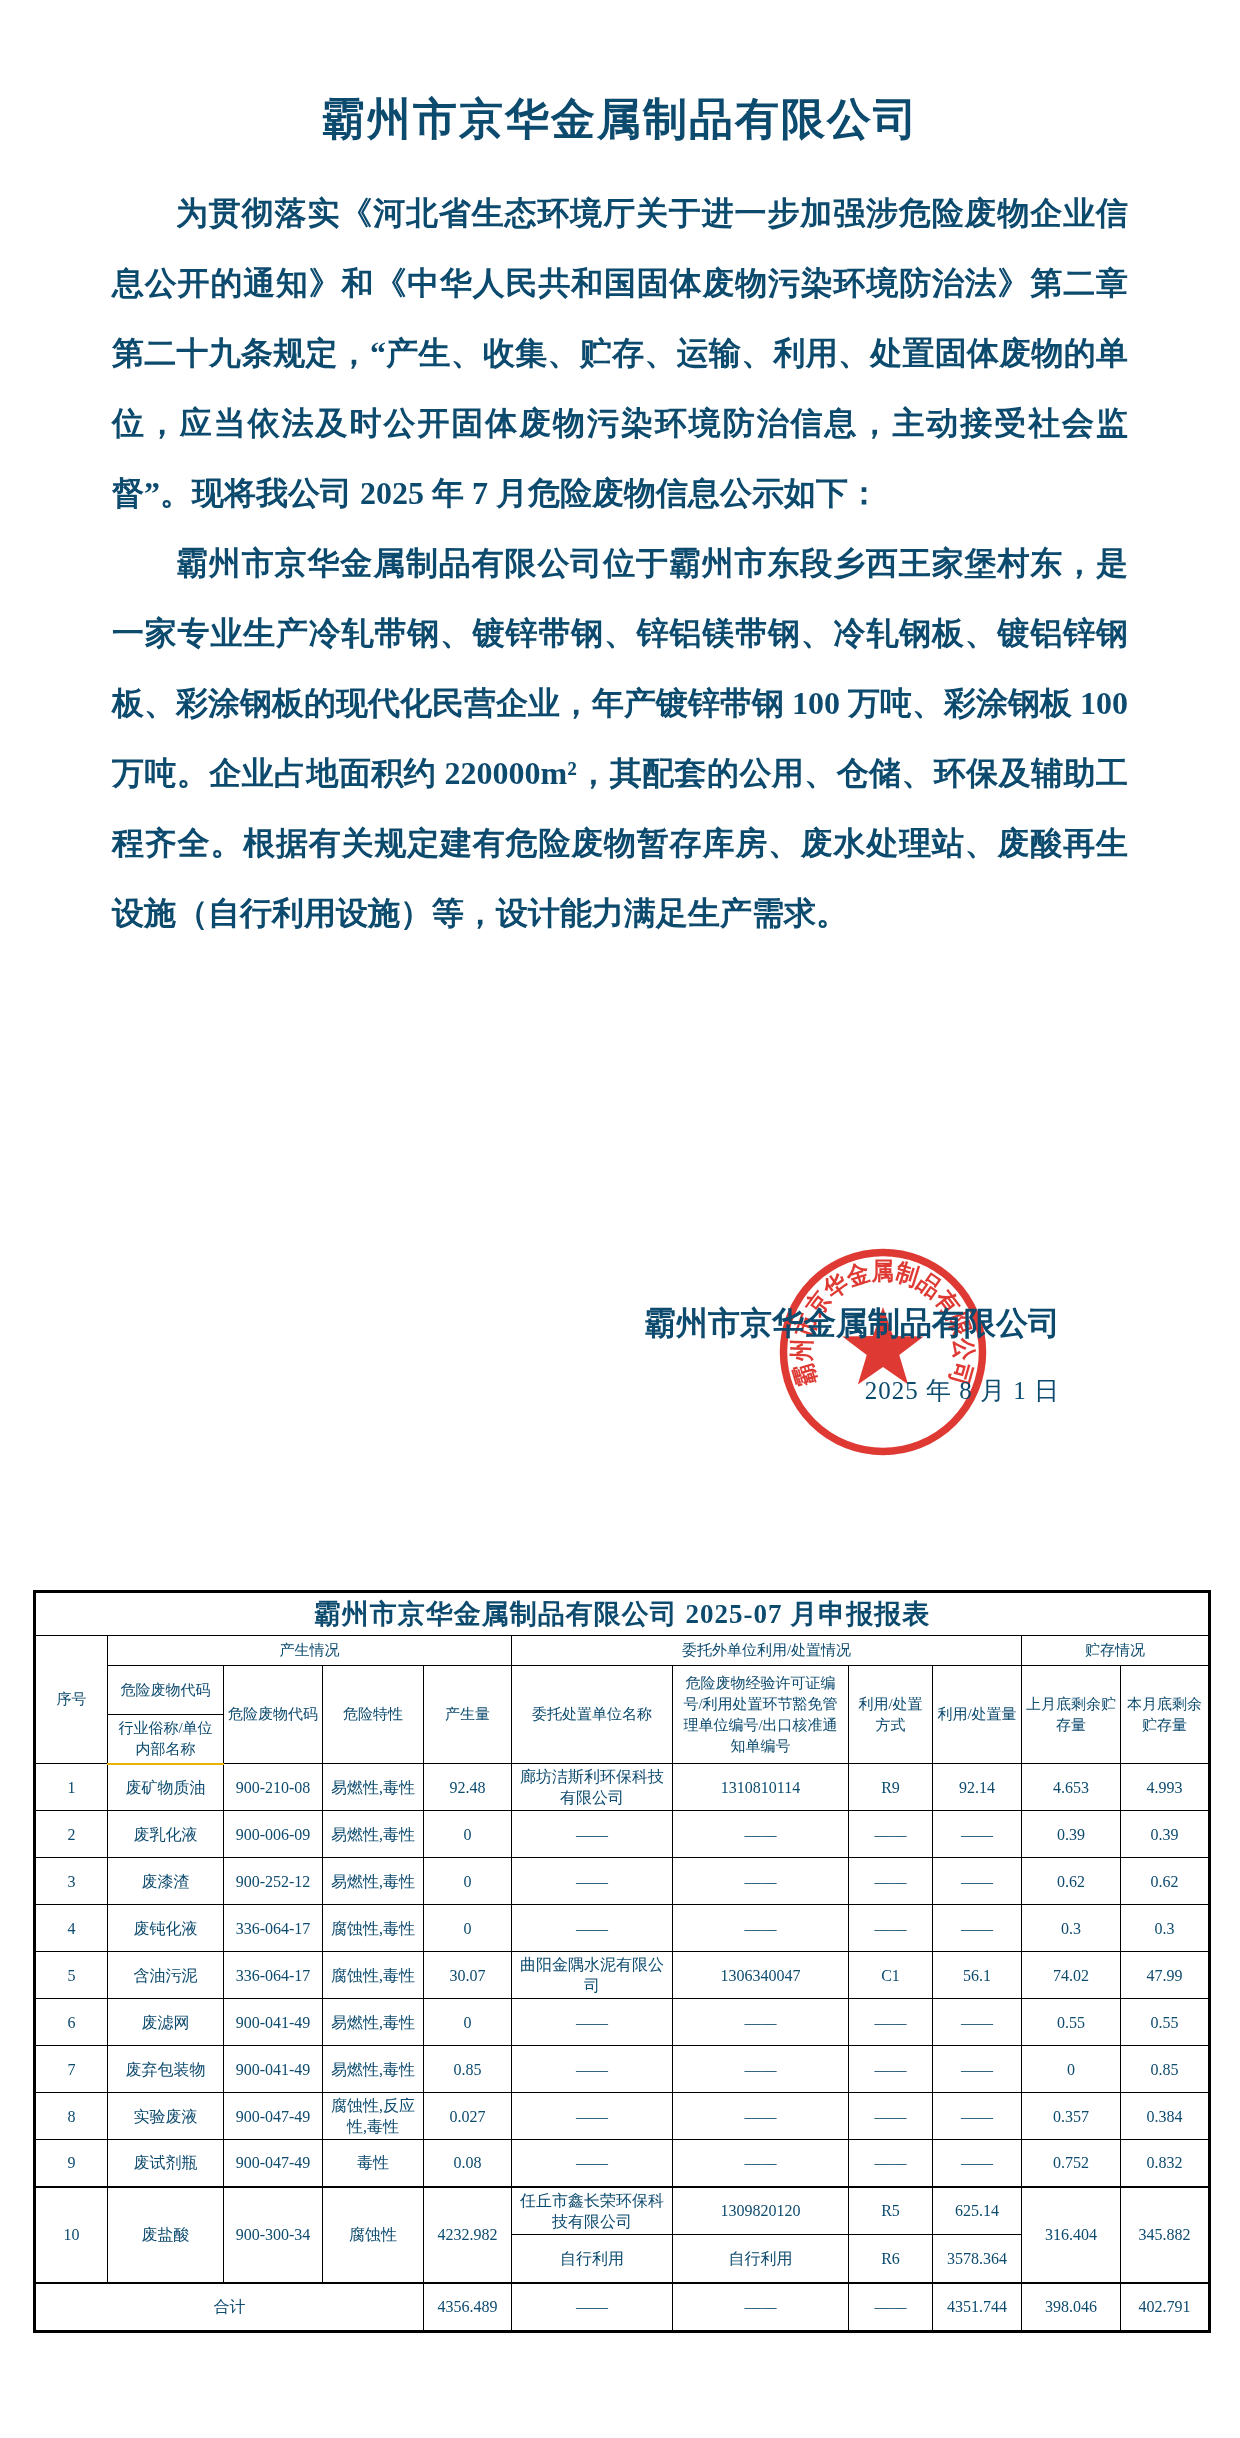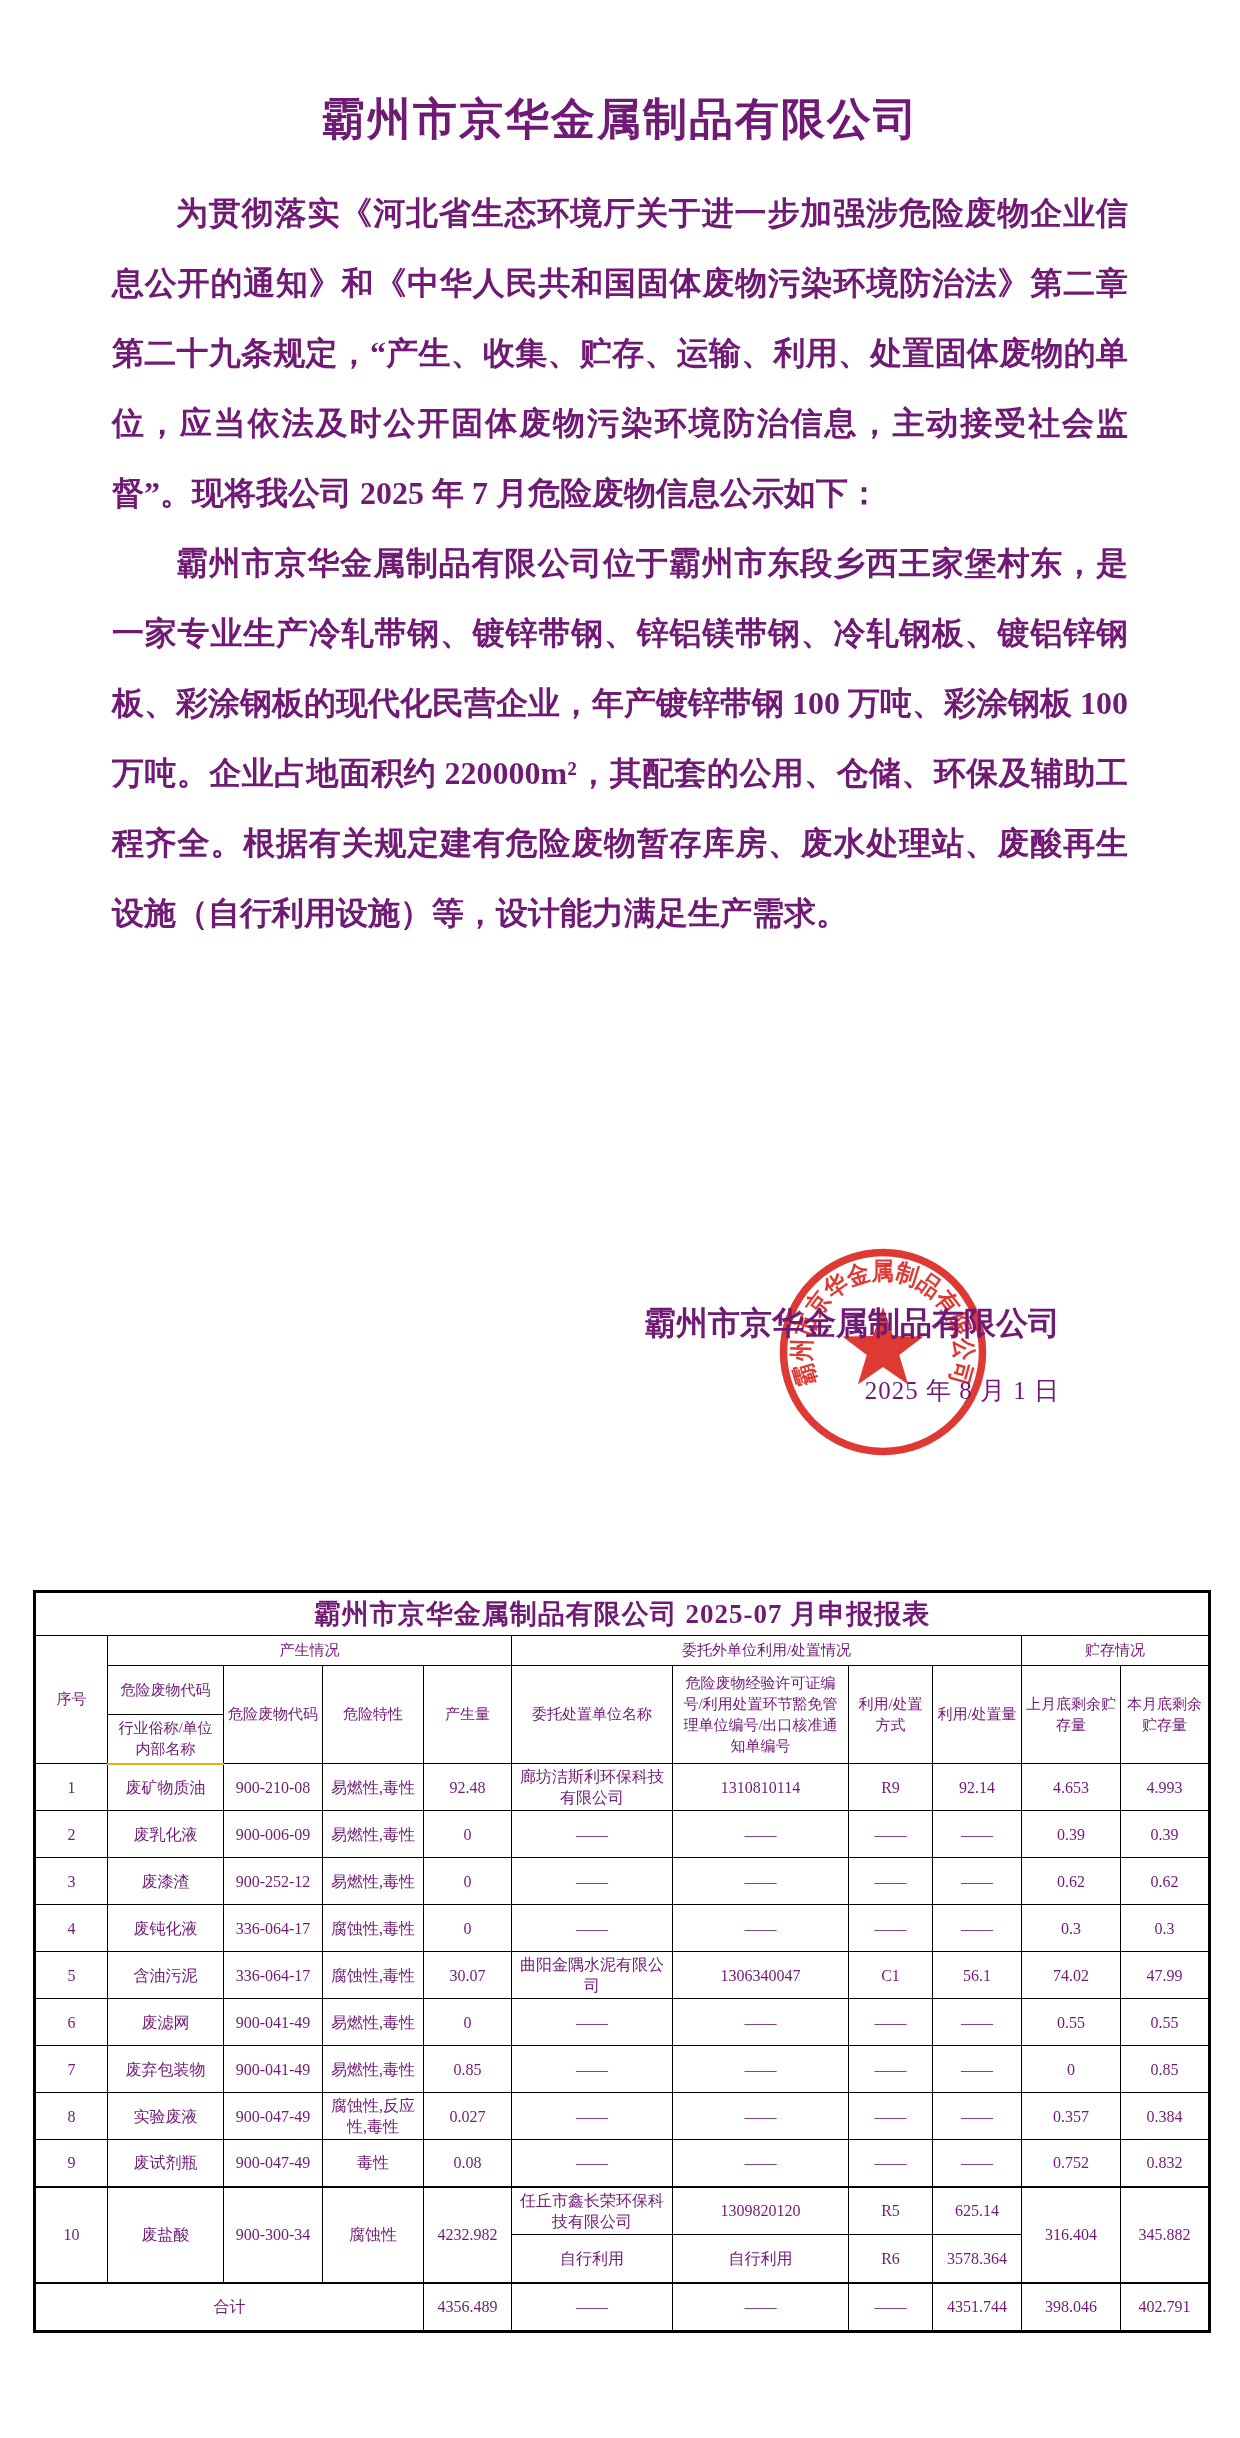--- a/index.html
+++ b/index.html
@@ -1,18 +1,18 @@
 <!DOCTYPE html>
 <html><head>
 <meta charset="utf-8">
 <style>
   html,body{margin:0;padding:0;background:#ffffff;}
   #page{
     position:relative;width:1240px;height:2438px;background:#ffffff;
-    font-family:"Liberation Serif","DejaVu Serif",serif;color:#701a75;overflow:hidden;
+    font-family:"Liberation Serif","DejaVu Serif",serif;color:#0c4a6e;overflow:hidden;
   }
   .doc-title{
     position:absolute;top:92px;left:0;width:100%;text-align:center;
     font-weight:bold;font-size:44px;line-height:56px;letter-spacing:2px;
   }
   .body-text{
     position:absolute;top:178px;left:112px;width:1016px;
     font-size:32px;line-height:70px;text-align:justify;font-weight:bold;
   }
   .body-text p{margin:0;text-indent:64px;}

